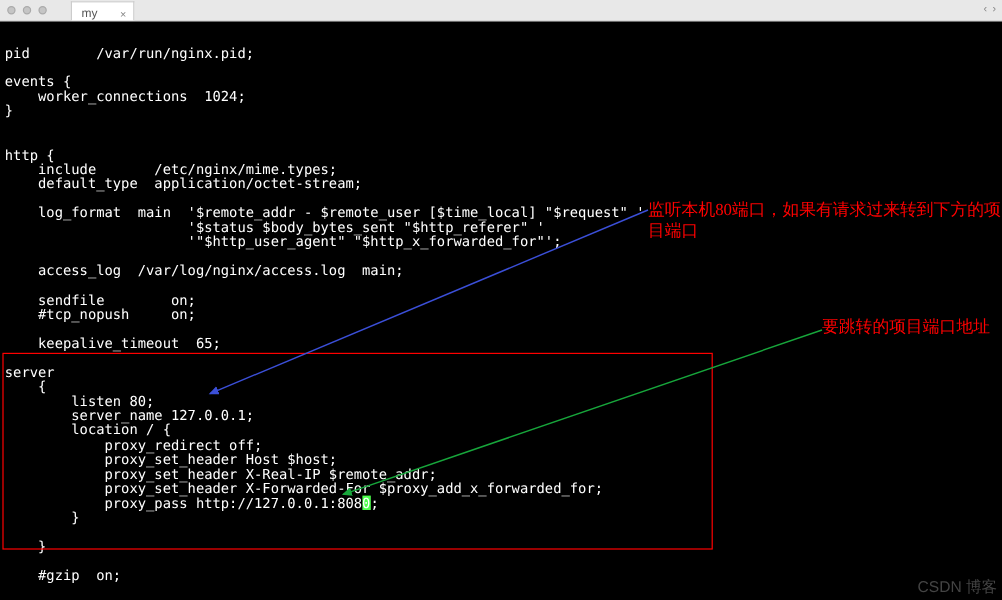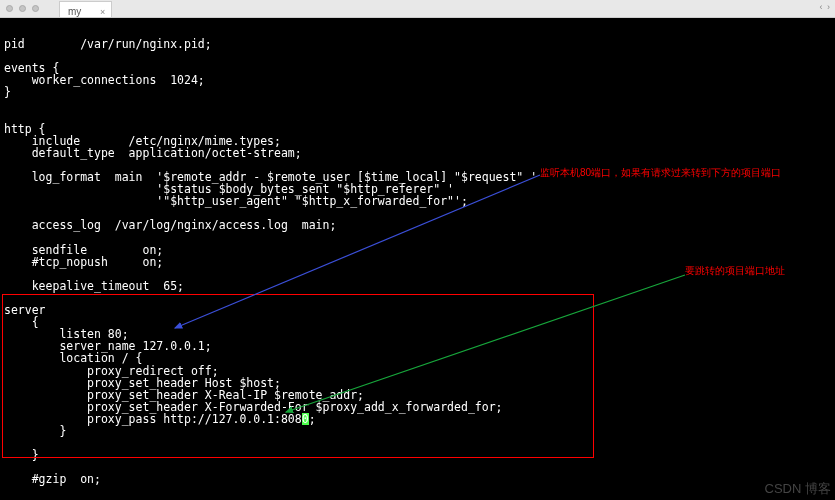--- a/index.html
+++ b/index.html
@@ -7,21 +7,21 @@
   .window { width: 835px; height: 500px; position: relative; background: #000; }
   .titlebar { height: 18px; background: #e8e8e8; display: flex; align-items: center; border-bottom: 1px solid #ccc; }
   .sys-btn { width: 7px; height: 7px; border-radius: 50%; margin-left: 6px; }
   .btn-a { background: #c5c5c5; border: 0.5px solid #aaa; }
   .tab { margin-left: 20px; background: #ffffff; height: 16px; padding: 0 30px 0 8px; font-size: 10px; color: #555; display: flex; align-items: flex-end; position: relative; border: 1px solid #ccc; border-bottom: none; }
   .tab .x { position: absolute; right: 6px; font-size: 9px; color: #888; }
   .right-ctrls { position: absolute; right: 4px; top: 2px; font-size: 9px; color: #888; letter-spacing: 1px; }
   .terminal { position: absolute; top: 18px; left: 0; right: 0; bottom: 0; background: #000; padding: 20px 4px; }
   .code { font-family: "DejaVu Sans Mono","Menlo","Consolas",monospace; font-size: 11.5px; line-height: 12.1px; color: #fff; white-space: pre; letter-spacing: 0px; }
   .sb { position: absolute; border: 1px solid #ff0000; pointer-events: none; }
-  .ann { position: absolute; font-size: 10px; color: #ff0000; font-family: Liberation Sans, sans-serif; }
+  .ann { position: absolute; font-size: 14px; color: #ff0000; font-family: Liberation Serif, serif; }
   svg.overlay { position: absolute; top: 0; left: 0; width: 835px; height: 500px; pointer-events: none; }
   .cursor { display:inline-block; background:#4cff4c; width:7px; }
   .watermark { position:absolute; right:4px; bottom:2px; font-size:13px; color:#444; font-family:sans-serif; }
 </style>
 </head>
 <body>
 
 <div class="window">
 
   <div class="titlebar">

